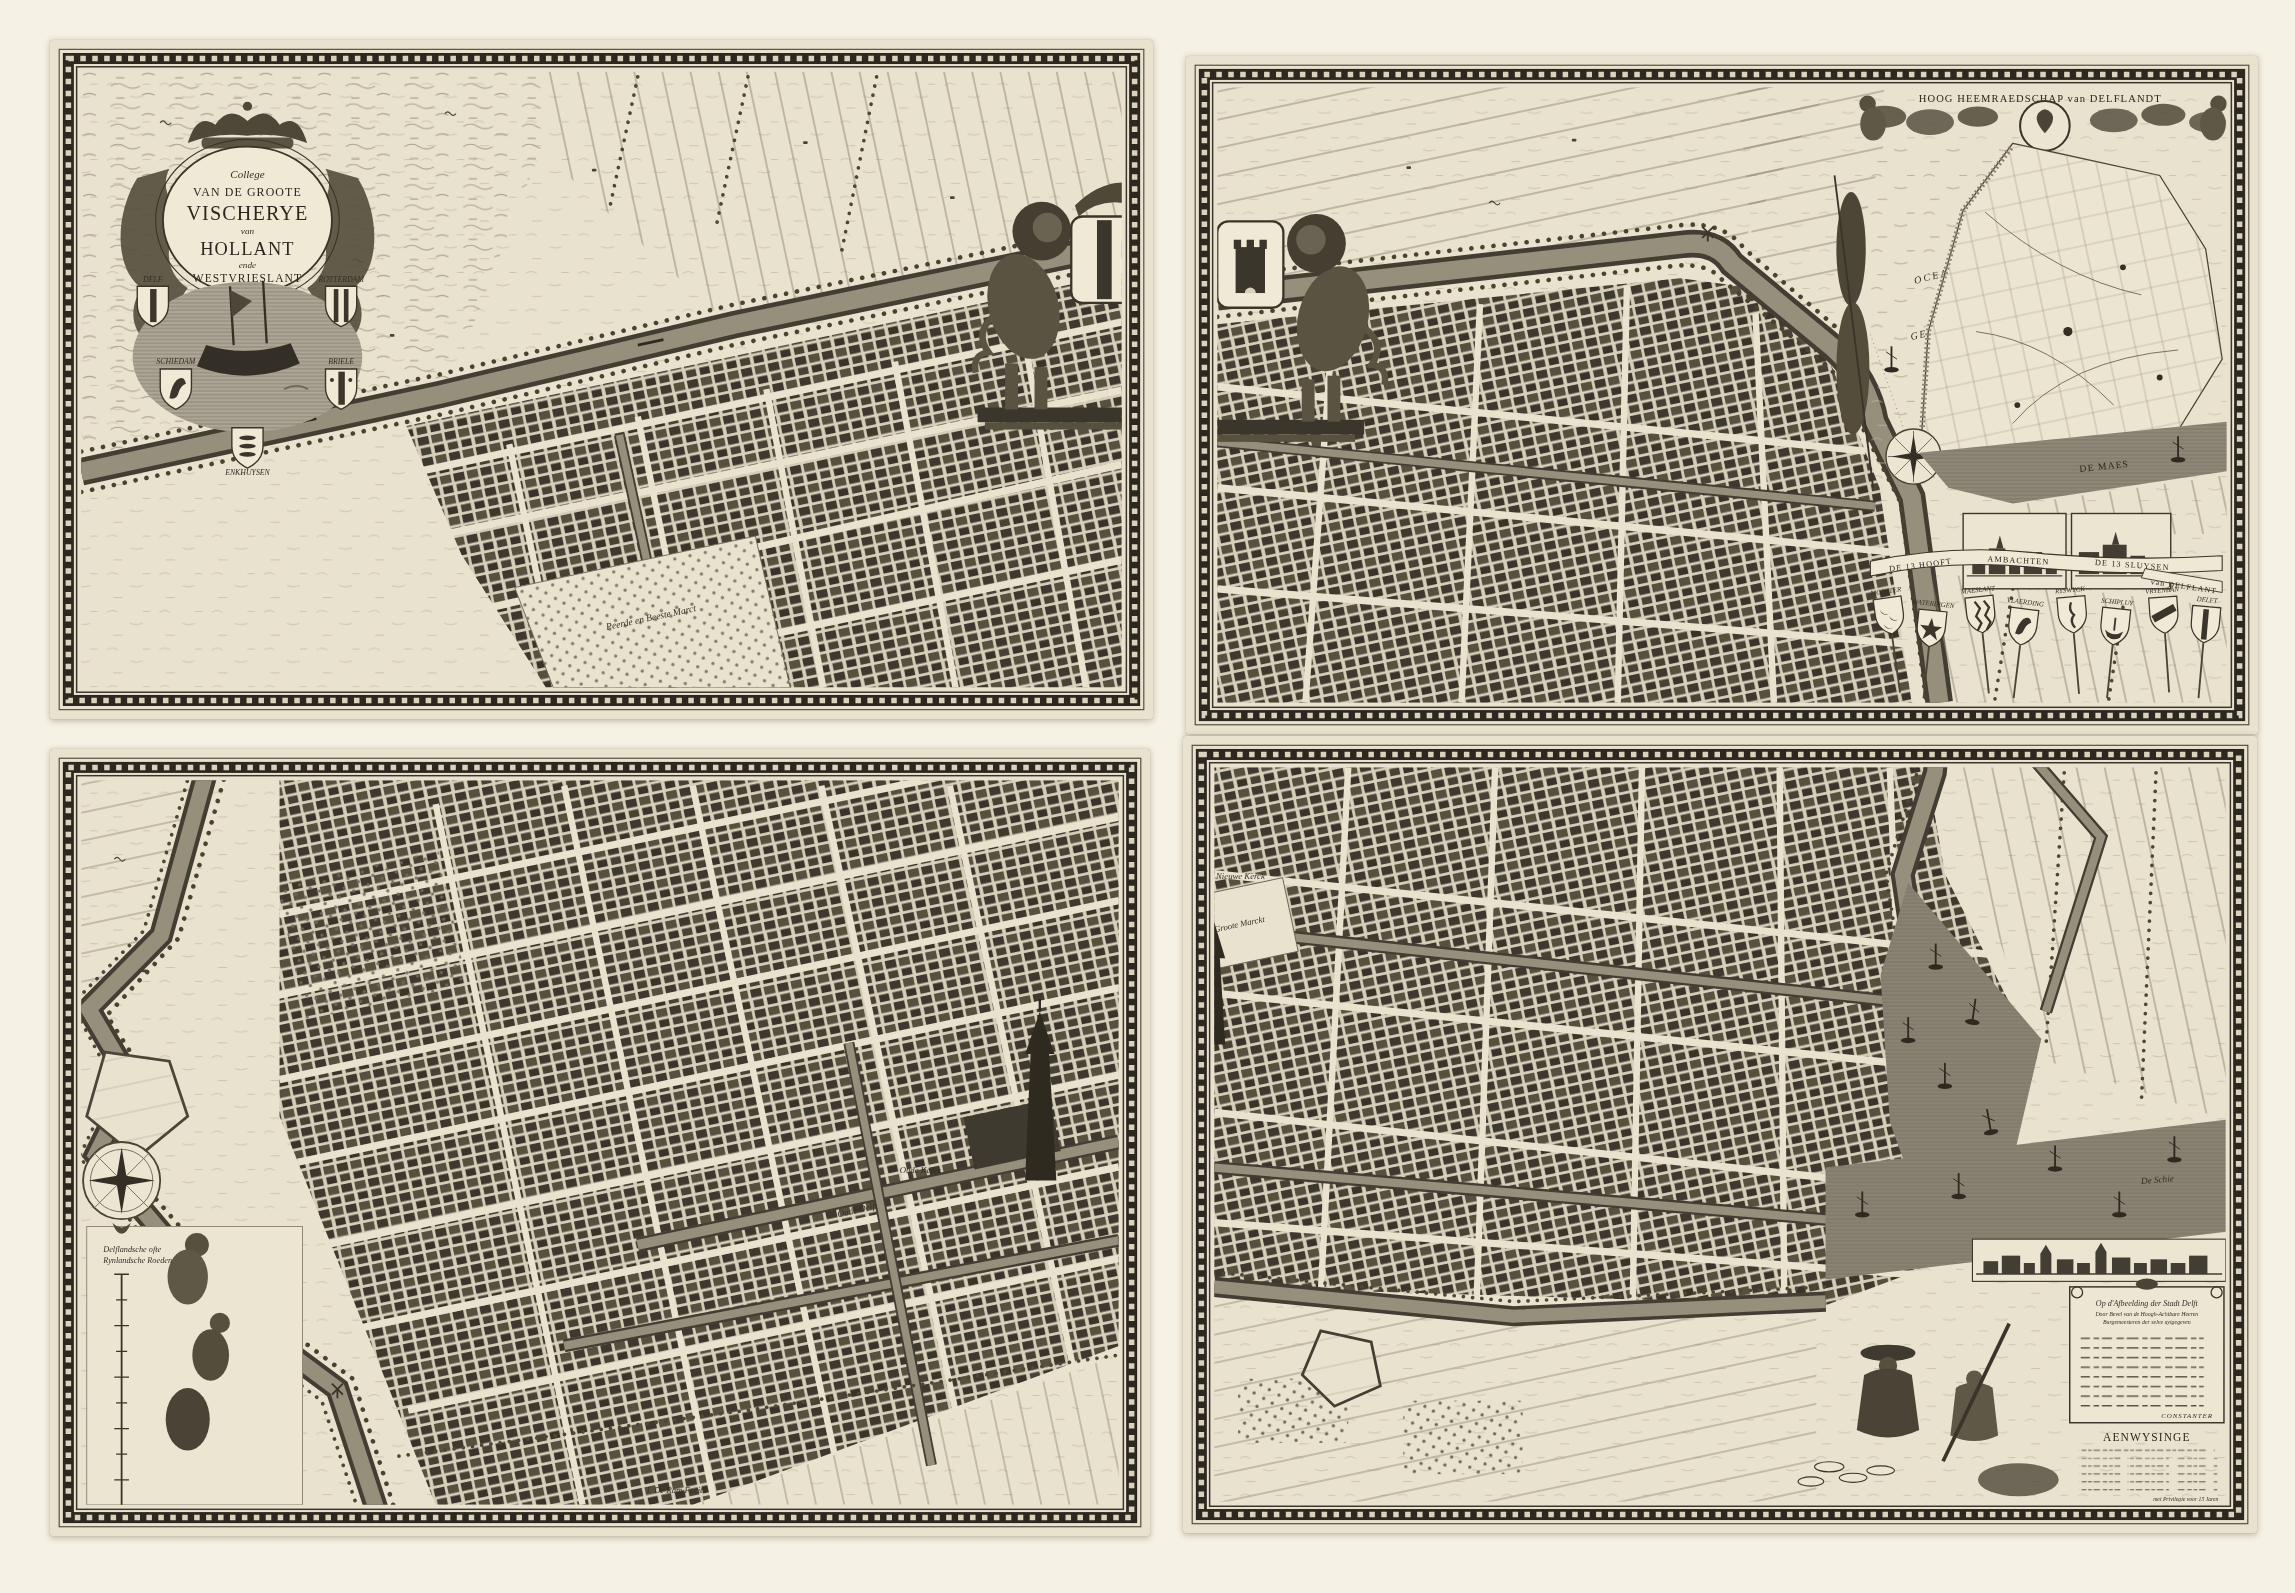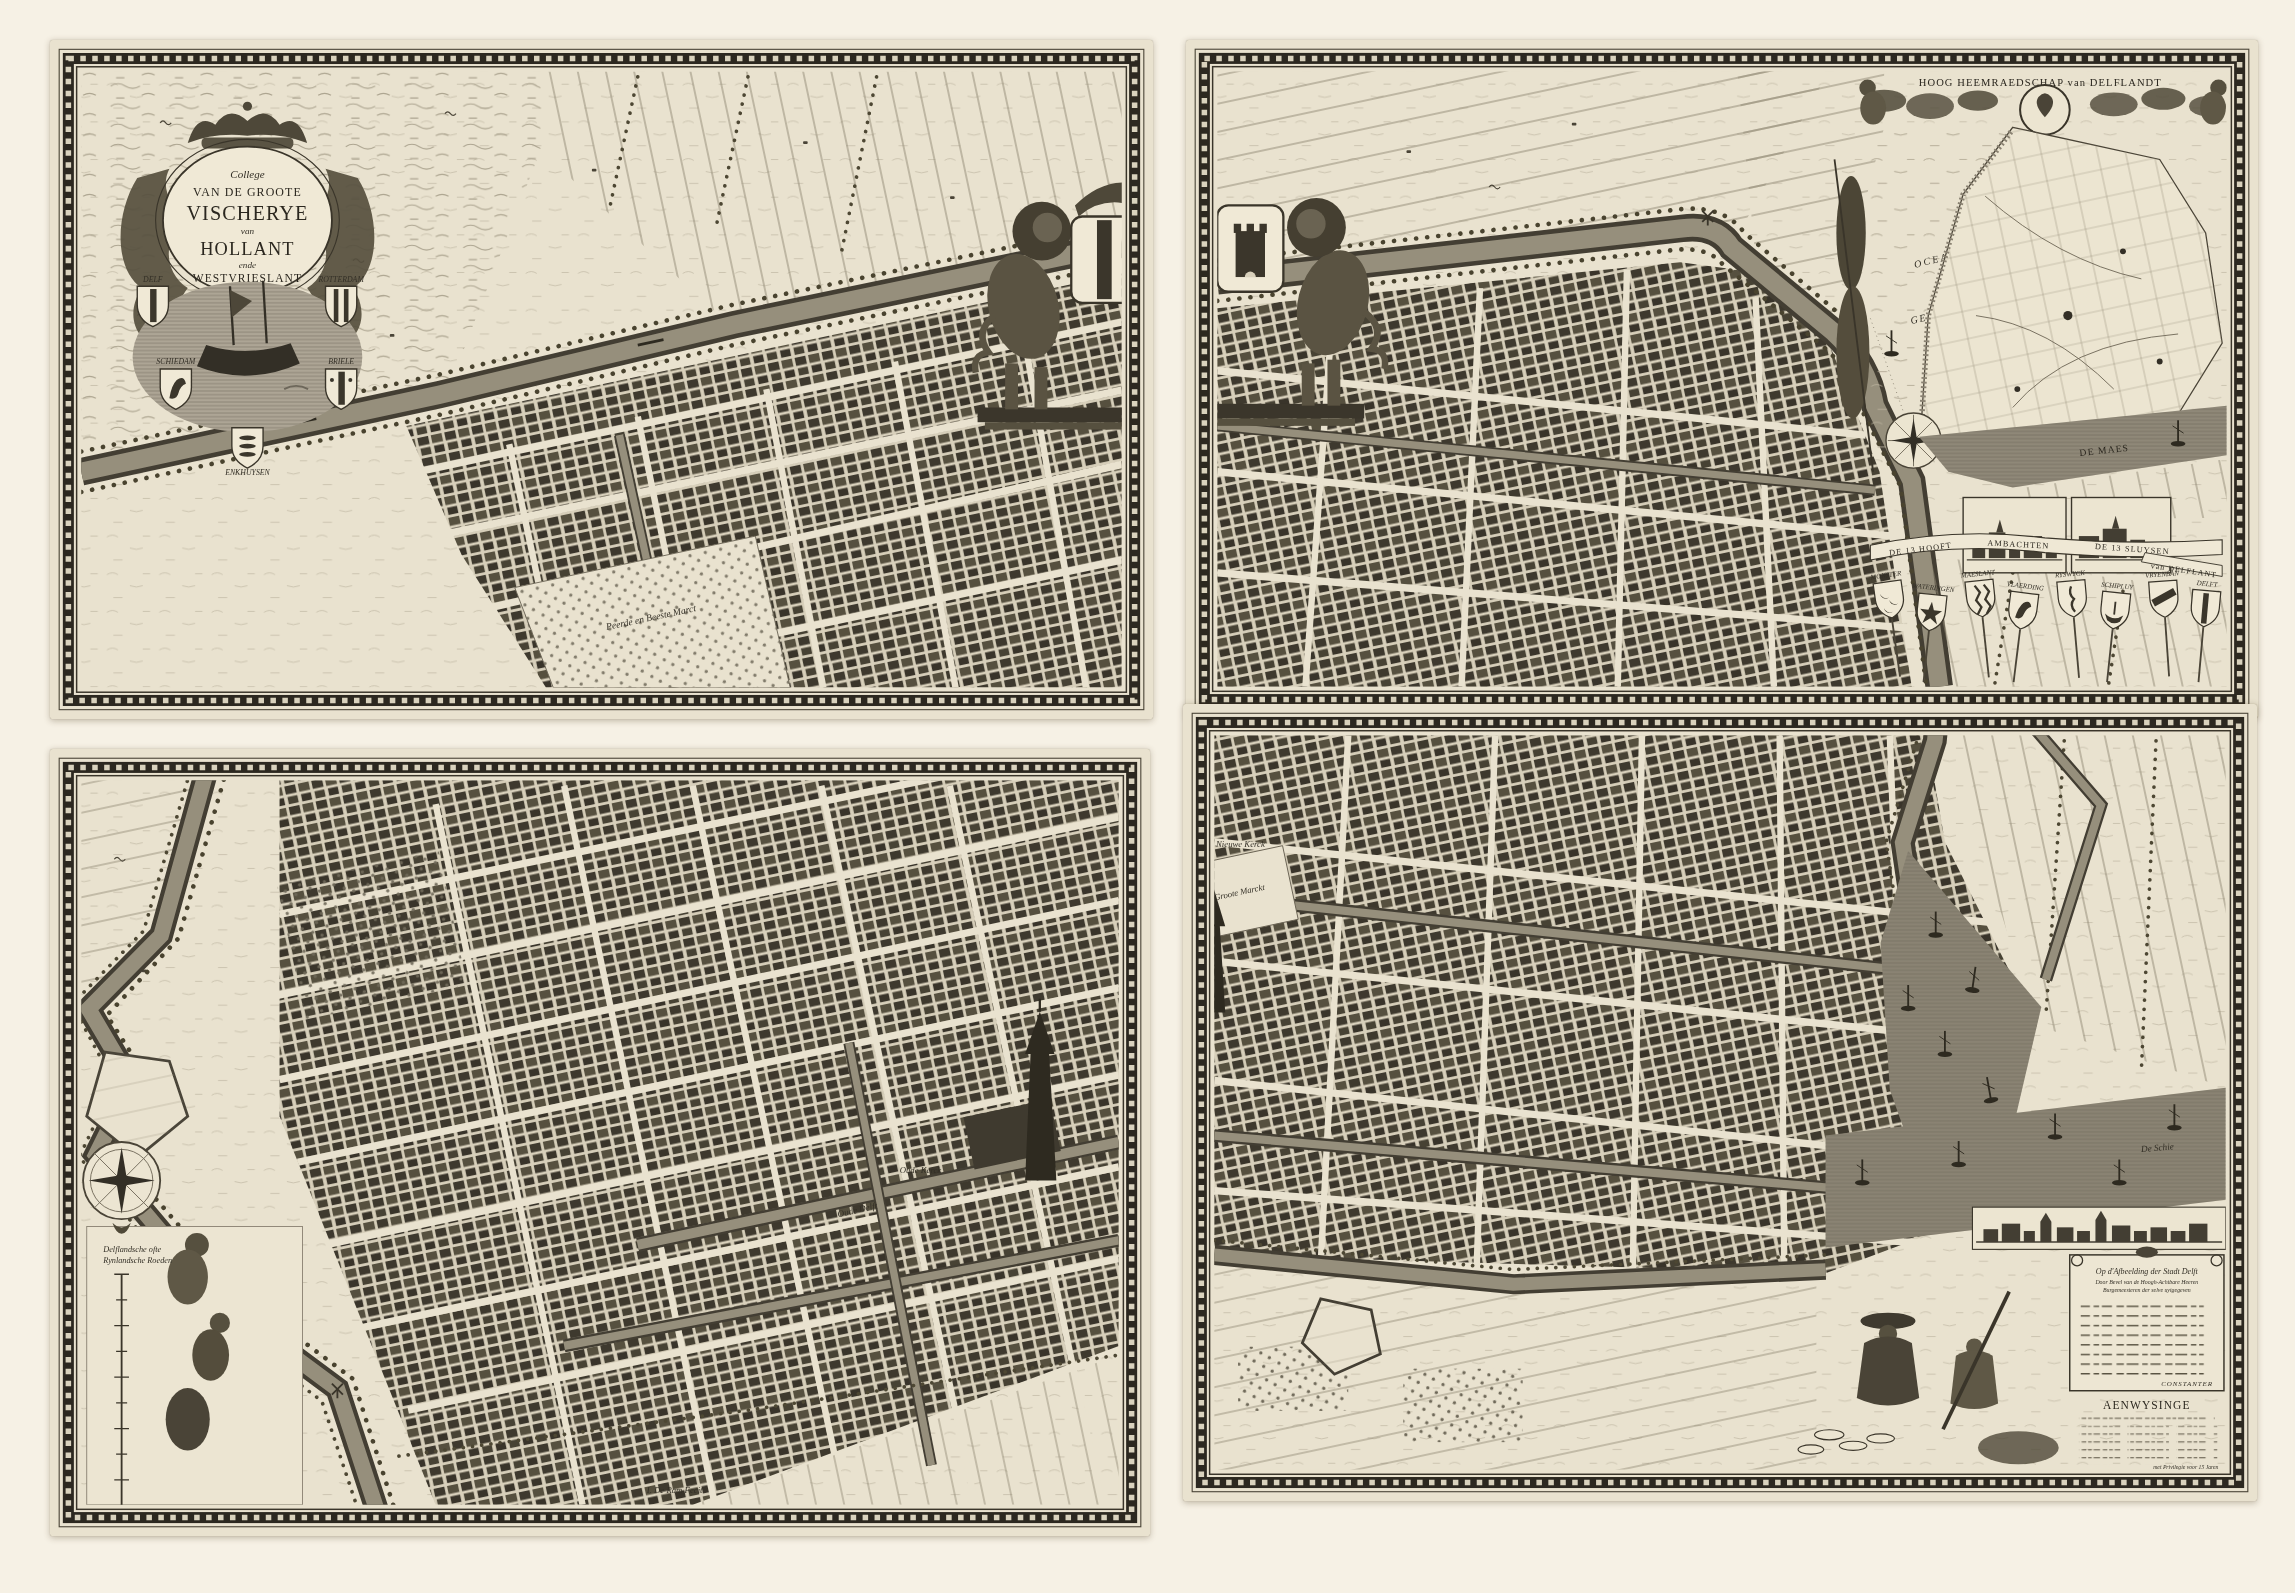--- a/index.html
+++ b/index.html
@@ -240,21 +240,21 @@
 
   <g>
     <rect class="hair" x="10" y="10" width="1181" height="719"></rect>
     <rect class="band" x="20" y="20" width="1161" height="699"></rect>
     <rect class="bead" x="20" y="20" width="1161" height="699"></rect>
     <rect class="hair2" x="29" y="29" width="1143" height="681"></rect>
   </g>
 </svg>
 </div>
 
-<div class="sheet" style="left:1186px;top:40px;width:1072px;height:678px">
+<div class="sheet" style="left:1186px;top:56px;width:1072px;height:678px">
 <svg width="1072" height="678" viewBox="0 0 1167 738">
   <defs>
         <clipPath id="clipS2">
           <rect x="34" y="34" width="1099" height="670"></rect>
         </clipPath>
       </defs>
 
   <g clip-path="url(#clipS2)">
     <rect x="34" y="34" width="1099" height="670" fill="#e9e2cf"></rect>
     <rect x="34" y="34" width="1099" height="670" fill="url(#pap)" opacity=".75"></rect>
@@ -610,21 +610,21 @@
 
   <g>
     <rect class="hair" x="10" y="10" width="1178" height="837"></rect>
     <rect class="band" x="20" y="20" width="1158" height="817"></rect>
     <rect class="bead" x="20" y="20" width="1158" height="817"></rect>
     <rect class="hair2" x="29" y="29" width="1140" height="799"></rect>
   </g>
 </svg>
 </div>
 
-<div class="sheet" style="left:1183px;top:704px;width:1074px;height:797px">
+<div class="sheet" style="left:1183px;top:736px;width:1074px;height:797px">
 <svg width="1074" height="797" viewBox="0 0 1170 868">
   <defs>
         <clipPath id="clipS4">
           <rect x="34" y="34" width="1102" height="800"></rect>
         </clipPath>
       </defs>
 
   <g clip-path="url(#clipS4)">
     <rect x="34" y="34" width="1102" height="800" fill="#e9e2cf"></rect>
     <rect x="34" y="34" width="1102" height="800" fill="url(#pap)" opacity=".75"></rect>

